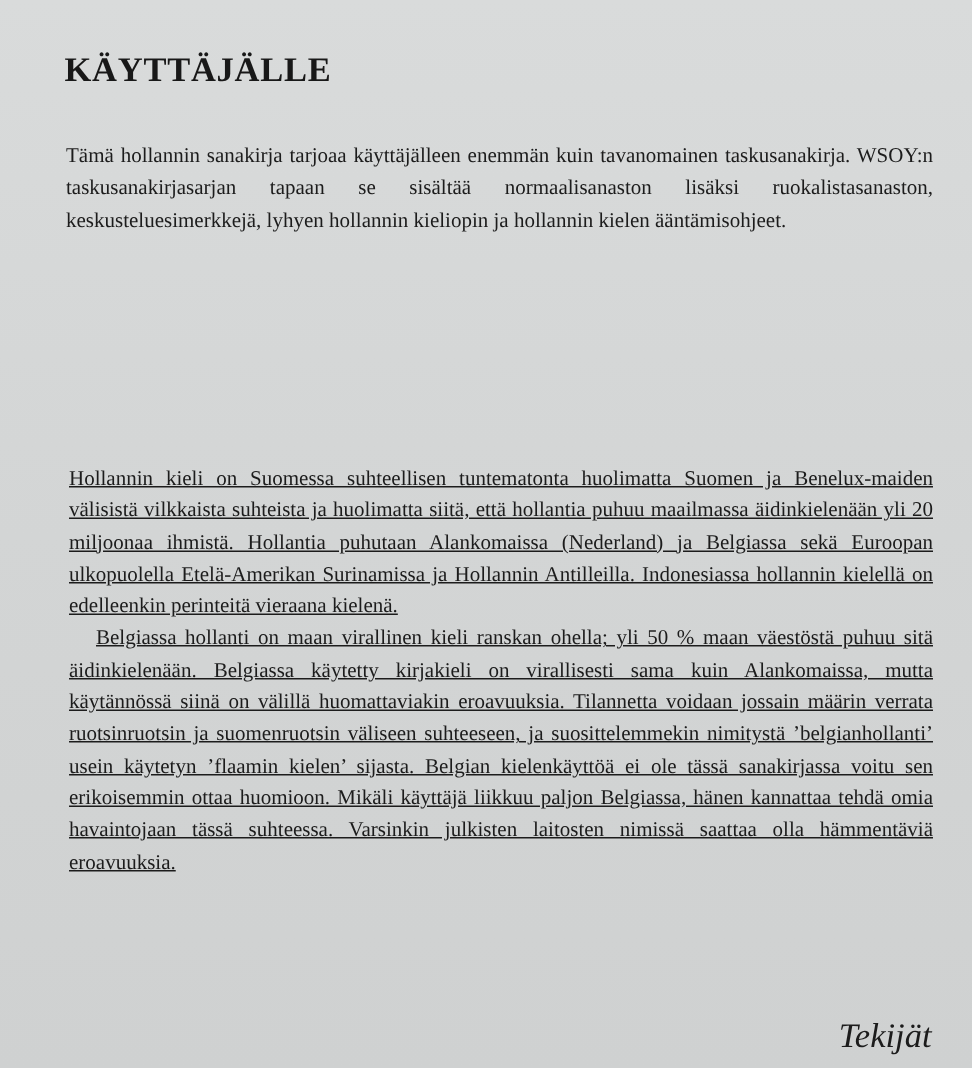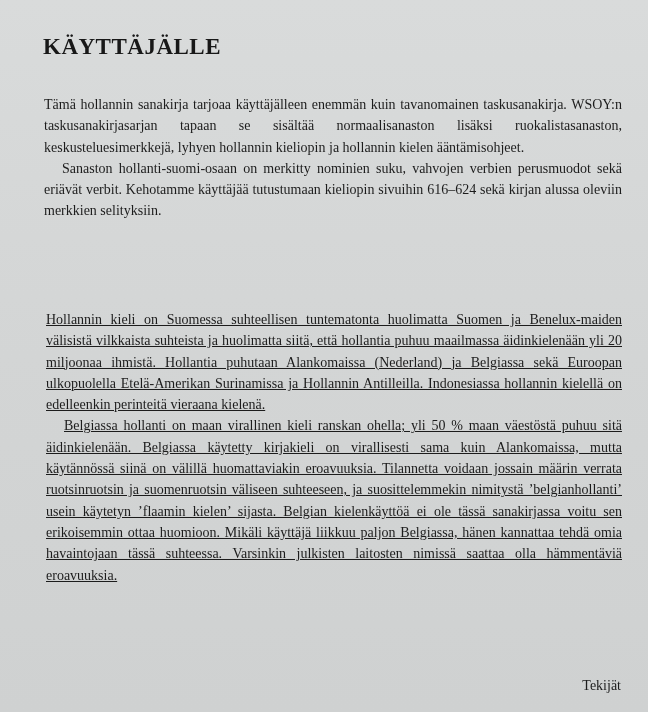--- a/index.html
+++ b/index.html
@@ -19,32 +19,31 @@
     position: absolute; left: 44px; width: 578px;
     font-size: 14px; line-height: 21.3px;
     text-align: justify; text-align-last: left;
   }
   .text p { margin: 0; }
   .indent { text-indent: 18px; }
   .sec1 { top: 94px; }
   .sec2 { top: 309px; left: 46px; width: 576px; text-decoration: underline; }
   .sign {
     position: absolute; right: 27px; top: 678px;
-    font-size: 14px;
+    font-style: italic; font-size: 23px;
   }
 </style>
 </head>
 <body>
 
 <div class="page">
   <div class="title">KÄYTTÄJÄLLE</div>
 
   <div class="text sec1">
     <p>Tämä hollannin sanakirja tarjoaa käyttäjälleen enemmän kuin tavanomainen taskusanakirja. WSOY:n taskusanakirjasarjan tapaan se sisältää normaalisanaston lisäksi ruokalistasanaston, keskusteluesimerkkejä, lyhyen hollannin kieliopin ja hollannin kielen ääntämisohjeet.</p>
-    <p class="indent">Sanaston hollanti-suomi-osaan on merkitty nominien suku, vahvojen verbien perusmuodot sekä eriävät verbit. Kehotamme käyttäjää tutustumaan kieliopin sivuihin 616–624 sekä kirjan alussa oleviin merkkien selityksiin.</p>
   </div>
 
   <div class="text sec2">
     <p>Hollannin kieli on Suomessa suhteellisen tuntematonta huolimatta Suomen ja Benelux-maiden välisistä vilkkaista suhteista ja huolimatta siitä, että hollantia puhuu maailmassa äidinkielenään yli 20 miljoonaa ihmistä. Hollantia puhutaan Alankomaissa (Nederland) ja Belgiassa sekä Euroopan ulkopuolella Etelä-Amerikan Surinamissa ja Hollannin Antilleilla. Indonesiassa hollannin kielellä on edelleenkin perinteitä vieraana kielenä.</p>
     <p class="indent">Belgiassa hollanti on maan virallinen kieli ranskan ohella; yli 50 % maan väestöstä puhuu sitä äidinkielenään. Belgiassa käytetty kirjakieli on virallisesti sama kuin Alankomaissa, mutta käytännössä siinä on välillä huomattaviakin eroavuuksia. Tilannetta voidaan jossain määrin verrata ruotsinruotsin ja suomenruotsin väliseen suhteeseen, ja suosittelemmekin nimitystä ’belgianhollanti’ usein käytetyn ’flaamin kielen’ sijasta. Belgian kielenkäyttöä ei ole tässä sanakirjassa voitu sen erikoisemmin ottaa huomioon. Mikäli käyttäjä liikkuu paljon Belgiassa, hänen kannattaa tehdä omia havaintojaan tässä suhteessa. Varsinkin julkisten laitosten nimissä saattaa olla hämmentäviä eroavuuksia.</p>
   </div>
 
   <div class="sign">Tekijät</div>
 </div>
 

